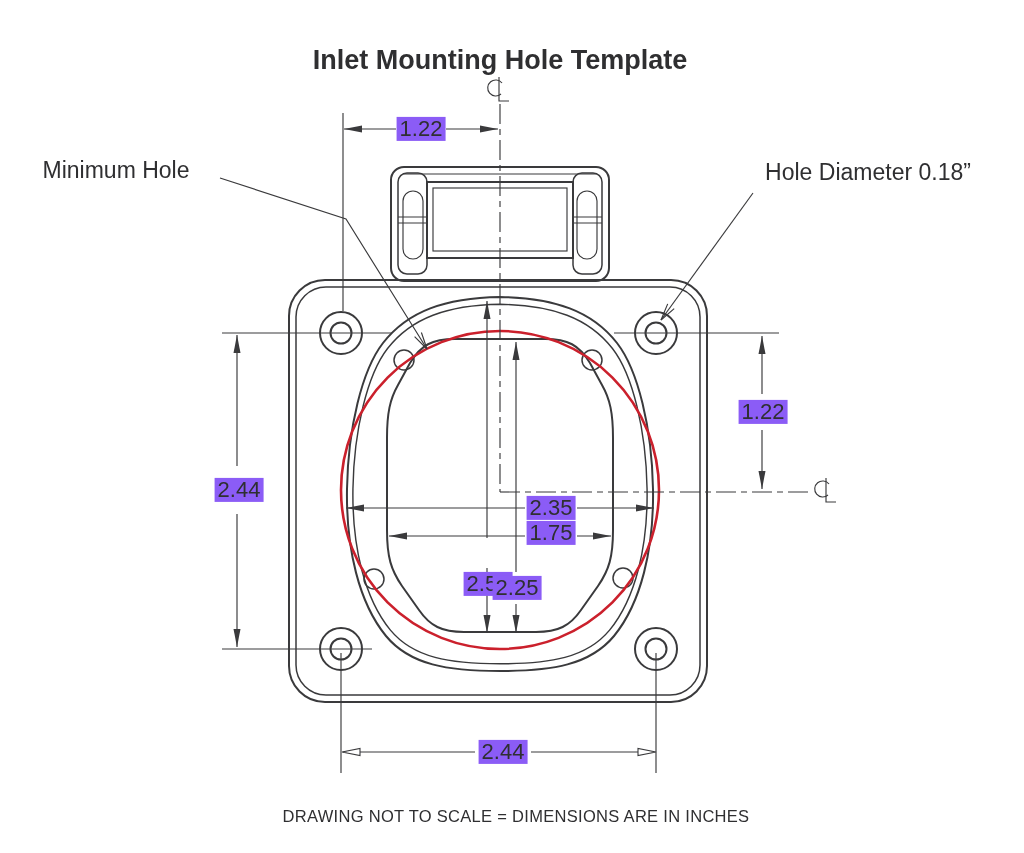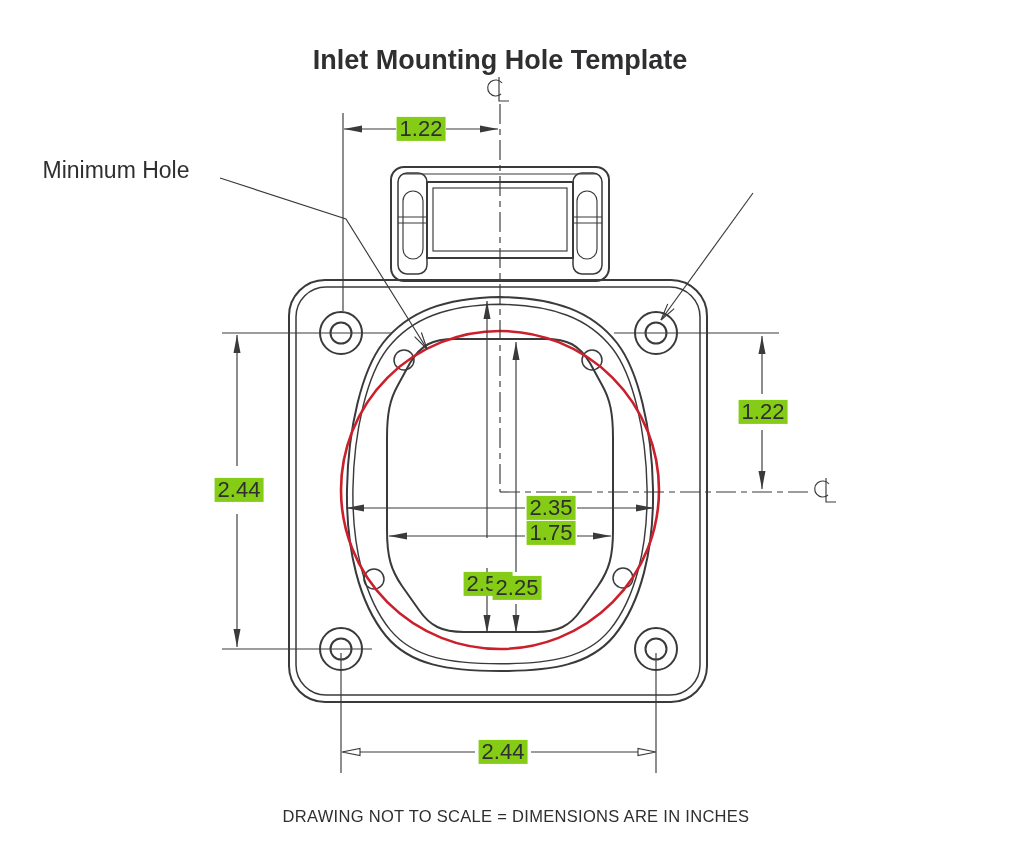--- a/index.html
+++ b/index.html
@@ -10,21 +10,21 @@
   .w2{stroke-width:2;}
   .w15{stroke-width:1.5;}
   .w1{stroke-width:1.15;}
   .cl{stroke-dasharray:20 5 6 5;}
   .redc{fill:none;stroke:var(--accent-red,#cb202c);stroke-width:2.6;}
   .fa{fill:var(--line-color,#3a3a3c);stroke:none;}
   .oa{fill:#fff;stroke:var(--line-color,#3a3a3c);stroke-width:1.1;}
   .lab{position:absolute;transform:translate(-50%,-50%);white-space:nowrap;line-height:1.1;}
   .title{font-size:27px;font-weight:bold;}
   .callout{font-size:23px;text-align:center;line-height:25px;}
-  .dim{font-size:22px;background:#84cc16;padding:0 3px;}
+  .dim{font-size:22px;background:#8b5cf6;padding:0 3px;}
   .footer{font-size:16.5px;letter-spacing:.3px;}
 </style>
 </head>
 <body>
 
 <div id="canvas">
 
   <svg id="drawing" width="1024" height="853" viewBox="0 0 1024 853">
 
     <g>
@@ -148,20 +148,21 @@
       <path d="M667.7,303.9 L661,320 L674.2,308.6"></path>
     </g>
   </svg>
 
   <div class="lab title" style="left:500px;top:61px;">Inlet Mounting Hole Template</div>
 
   <div class="lab callout" style="left:116px;top:170px;text-align:right;">
     <div>Minimum Hole</div>
   </div>
 
+  <div class="lab callout" style="left:868px;top:172px;">Hole Diameter 0.18”</div>
 
   <div class="lab dim" style="left:421px;top:129px;">1.22</div>
   <div class="lab dim" style="left:239px;top:490px;">2.44</div>
   <div class="lab dim" style="left:763px;top:412px;">1.22</div>
   <div class="lab dim" style="left:551px;top:508px;">2.35</div>
   <div class="lab dim" style="left:551px;top:520px;margin-top:13px;">1.75</div>
   <div class="lab dim" style="left:488px;top:584px;">2.55</div>
   <div class="lab dim" style="left:517px;top:588px;">2.25</div>
   <div class="lab dim" style="left:503px;top:752px;">2.44</div>
 

